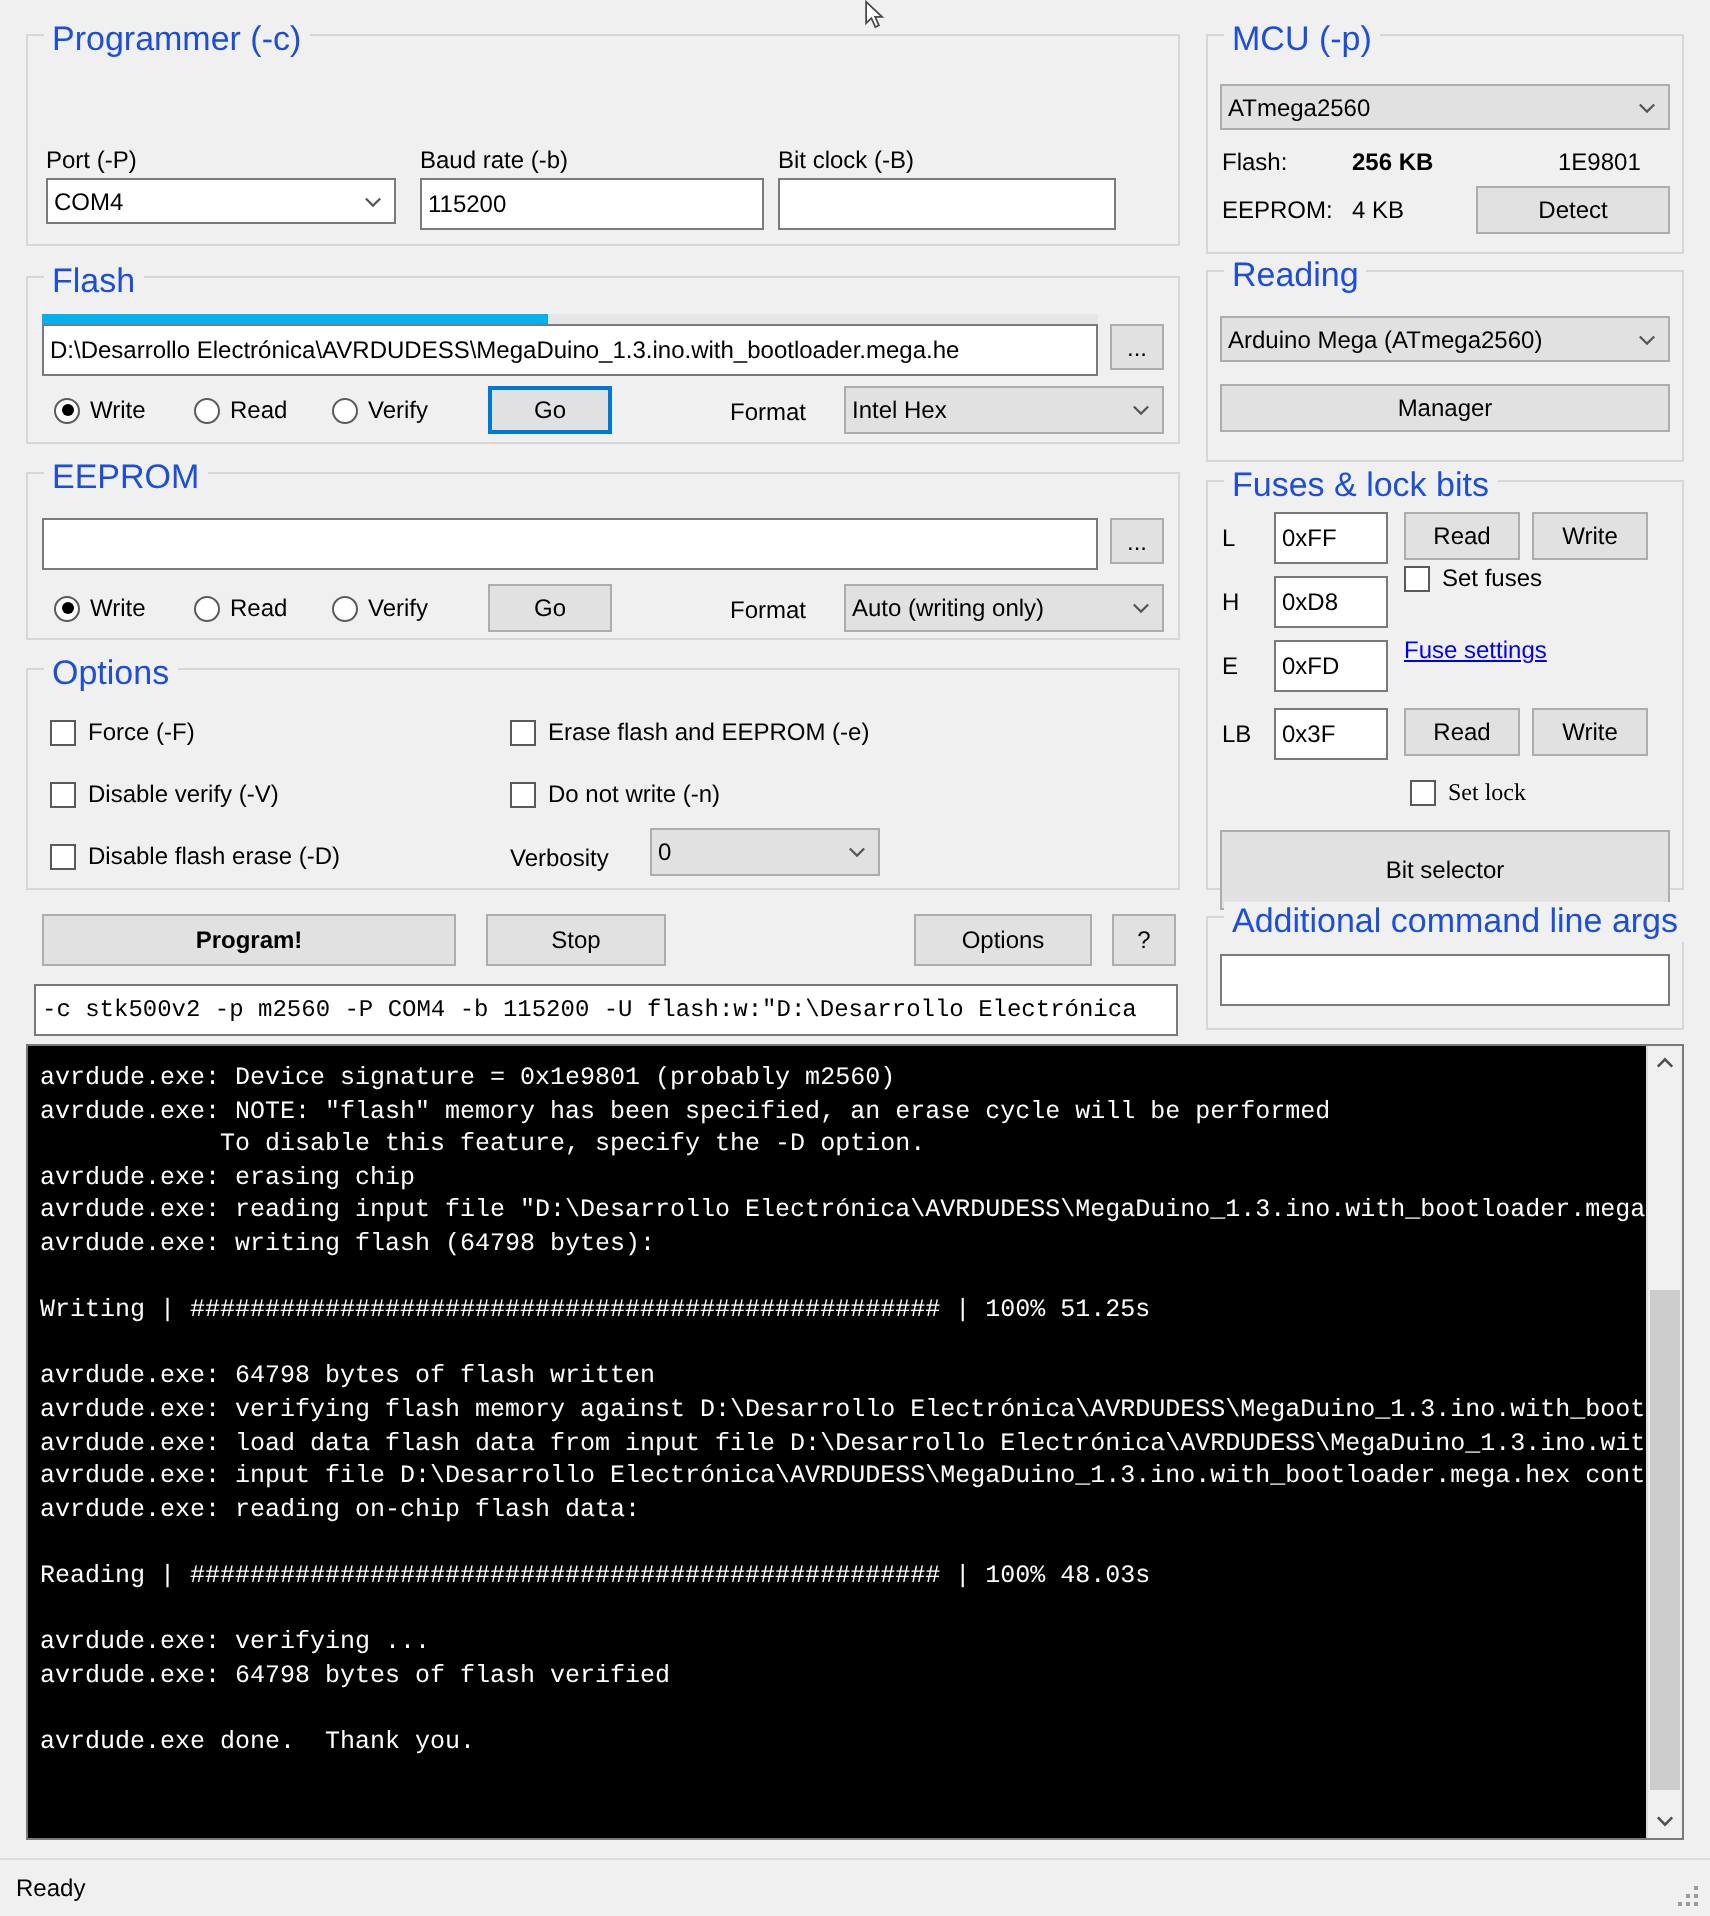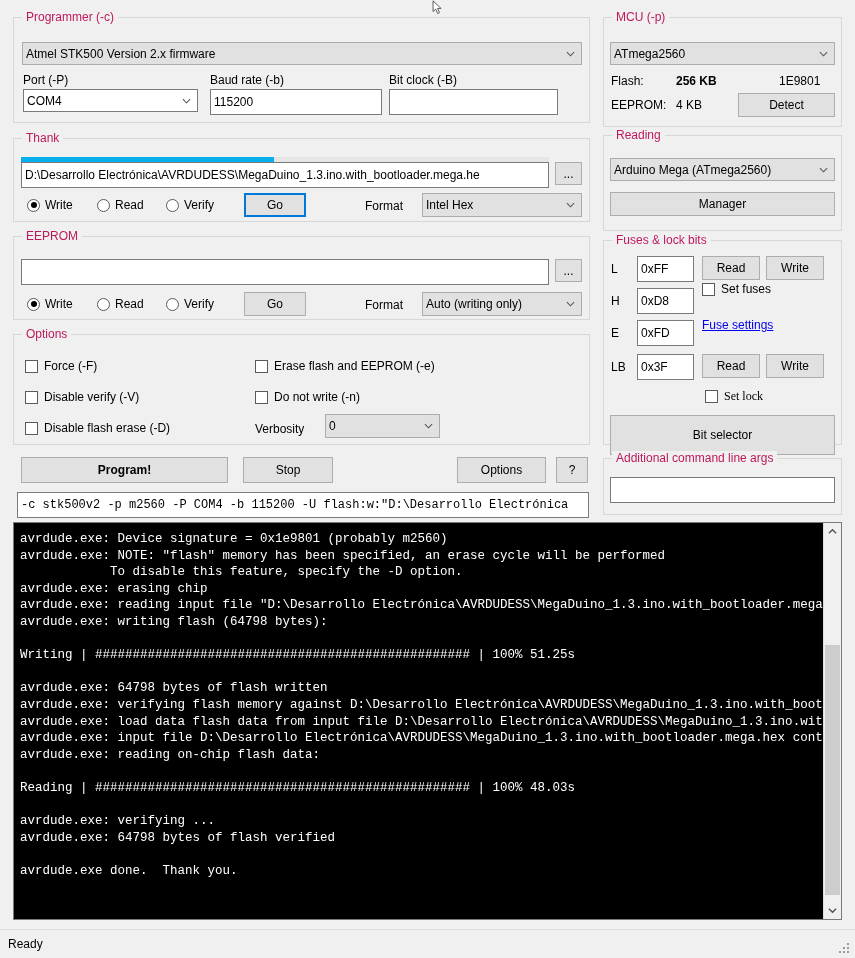--- a/index.html
+++ b/index.html
@@ -27,22 +27,22 @@
     position: absolute;
     border: 1px solid #d7d7d7;
     box-sizing: border-box;
   }
   .group > .legend {
     position: absolute;
     top: -8px;
     left: 8px;
     background: #f0f0f0;
     padding: 0 4px;
-    font-size: 12px;
-    color: #be185d;
+    font-size: 17px;
+    color: #1d4ed8;
     white-space: nowrap;
   }
 
   
   .label {
     position: absolute;
     font-size: 12px;
     white-space: nowrap;
   }
   .textbox {
@@ -267,28 +267,20 @@
   }
 </style>
 </head>
 <body>
 
 <div class="app">
 
   <div class="group" style="left:13px; top:17px; width:577px; height:106px;">
     <span class="legend">Programmer (-c)</span>
 
-    <div class="combo" style="left:8px; top:24px; width:560px; height:23px;">
-      <span>Atmel STK500 Version 2.x firmware</span>
-      <span class="chev">
-        <svg viewBox="0 0 10 10">
-            <path d="M1 3 L5 7 L9 3" stroke="#555" stroke-width="1.2" fill="none"></path>
-          </svg>
-      </span>
-    </div>
 
     <span class="label" style="left:9px; top:55px;">Port (-P)</span>
     <div class="combo" style="left:9px; top:71px; width:175px; height:23px; background:#fff; border:1px solid #7a7a7a;">
       <span>COM4</span>
       <span class="chev">
         <svg viewBox="0 0 10 10">
             <path d="M1 3 L5 7 L9 3" stroke="#555" stroke-width="1.2" fill="none"></path>
           </svg>
       </span>
     </div>
@@ -339,21 +331,21 @@
           </svg>
       </span>
     </div>
 
     <div class="button" style="left:6px; top:56px; width:225px; height:24px;">
       <span>Manager</span>
     </div>
   </div>
 
   <div class="group" style="left:13px; top:138px; width:577px; height:84px;">
-    <span class="legend">Thank</span>
+    <span class="legend">Flash</span>
 
     <div class="progressbar" style="left:7px; top:18px; width:528px; height:5px;">
       <div class="fill" id="flash-progress-fill" style="width:48%;"></div>
     </div>
 
     <div class="textbox" style="left:7px; top:23px; width:528px; height:23px;">
       <span>D:\Desarrollo Electrónica\AVRDUDESS\MegaDuino_1.3.ino.with_bootloader.mega.he</span>
     </div>
     <div class="button" style="left:541px; top:23px; width:27px; height:23px;">
       <span>...</span>

